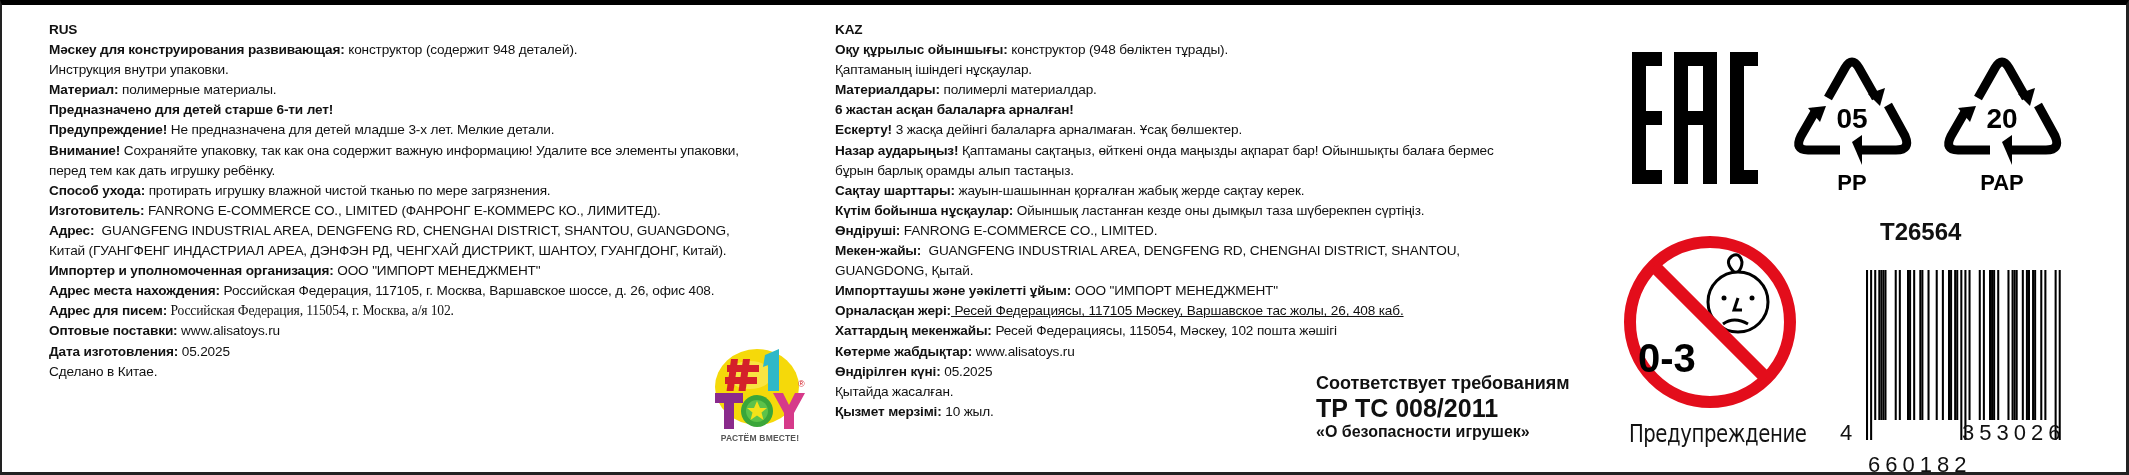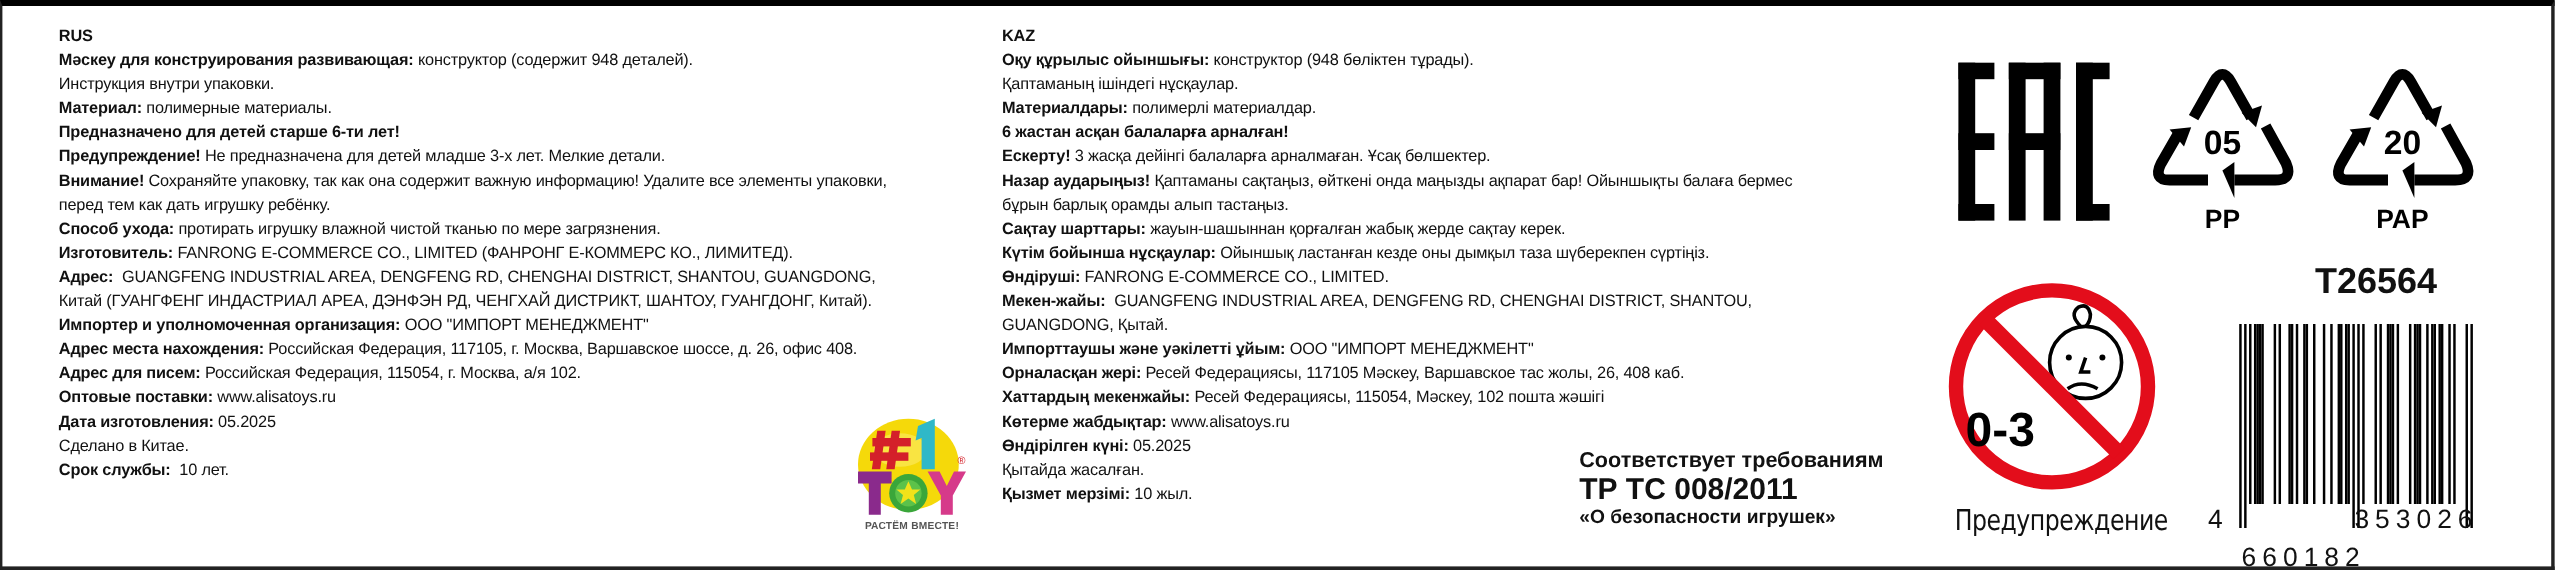--- a/index.html
+++ b/index.html
@@ -14,21 +14,21 @@
   b { font-weight:bold; }
   .logo { position:absolute; left:705px; top:345px; width:110px; height:100px; }
   .conform { position:absolute; left:1316px; top:372px; width:280px; text-align:left; font-weight:bold; }
   .conform .l1 { font-size:18px; line-height:22px; }
   .conform .l2 { font-size:25px; line-height:28px; }
   .conform .l3 { font-size:16px; line-height:20px; }
   .eac { position:absolute; left:1630px; top:52px; }
   .recyc { position:absolute; top:50px; width:125px; height:150px; }
   .warn { position:absolute; left:1620px; top:232px; }
   .warn-label { position:absolute; left:1610px; top:420px; width:210px; text-align:center; font-size:24px; letter-spacing:-0.5px; font-family:"DejaVu Sans", sans-serif; transform:scaleX(0.82); transform-origin:center; }
-  .sku { position:absolute; left:1880px; top:218px; width:200px; text-align:center; font-size:30px; font-weight:bold; }
+  .sku { position:absolute; left:1880px; top:218px; width:200px; text-align:left; font-size:24px; font-weight:bold; }
   .barcode { position:absolute; left:1852px; top:270px; }
   .bc-digits { position:absolute; top:420px; font-size:22px; font-family:"Liberation Sans", sans-serif; letter-spacing:5px; }
 </style>
 </head>
 <body>
 
 <div class="frame"></div>
 
 <div class="col rus" id="rus-col">
   <div class="ln hdr">RUS</div>
@@ -38,43 +38,42 @@
     <div class="ln"><b>Предназначено для детей старше 6-ти лет!</b></div>
     <div class="ln"><b>Предупреждение!</b><span style="white-space: pre;"> Не предназначена для детей младше 3-х лет. Мелкие детали.</span></div>
     <div class="ln"><b>Внимание!</b><span style="white-space: pre;"> Сохраняйте упаковку, так как она содержит важную информацию! Удалите все элементы упаковки,</span></div>
     <div class="ln"><span style="white-space: pre;">перед тем как дать игрушку ребёнку.</span></div>
     <div class="ln"><b>Способ ухода:</b><span style="white-space: pre;"> протирать игрушку влажной чистой тканью по мере загрязнения.</span></div>
     <div class="ln"><b>Изготовитель:</b><span style="white-space: pre;"> FANRONG E-COMMERCE CO., LIMITED (ФАНРОНГ Е-КОММЕРС КО., ЛИМИТЕД).</span></div>
     <div class="ln"><b>Адрес:</b><span style="white-space: pre;">  GUANGFENG INDUSTRIAL AREA, DENGFENG RD, CHENGHAI DISTRICT, SHANTOU, GUANGDONG,</span></div>
     <div class="ln"><span style="white-space: pre;">Китай (ГУАНГФЕНГ ИНДАСТРИАЛ АРЕА, ДЭНФЭН РД, ЧЕНГХАЙ ДИСТРИКТ, ШАНТОУ, ГУАНГДОНГ, Китай).</span></div>
     <div class="ln"><b>Импортер и уполномоченная организация:</b><span style="white-space: pre;"> ООО "ИМПОРТ МЕНЕДЖМЕНТ"</span></div>
     <div class="ln"><b>Адрес места нахождения:</b><span style="white-space: pre;"> Российская Федерация, 117105, г. Москва, Варшавское шоссе, д. 26, офис 408.</span></div>
-    <div class="ln"><b>Адрес для писем:</b><span style="white-space: pre;"> Российская Федерация, 115054, г. Москва, а/я 102.</span></div>
+    <div class="ln"><b>Адрес для писем:</b><span style="white-space: pre; font-family: Liberation Serif, serif;"> Российская Федерация, 115054, г. Москва, а/я 102.</span></div>
     <div class="ln"><b>Оптовые поставки:</b><span style="white-space: pre;"> www.alisatoys.ru</span></div>
     <div class="ln"><b>Дата изготовления:</b><span style="white-space: pre;"> 05.2025</span></div>
     <div class="ln"><span style="white-space: pre;">Сделано в Китае.</span></div>
-    <div class="ln"><b>Срок службы:</b><span style="white-space: pre;">  10 лет.</span></div>
   </div>
 
 <div class="col kaz" id="kaz-col">
   <div class="ln hdr">KAZ</div>
 <div class="ln"><b>Оқу құрылыс ойыншығы:</b><span style="white-space: pre;"> конструктор (948 бөліктен тұрады).</span></div>
     <div class="ln"><span style="white-space: pre;">Қаптаманың ішіндегі нұсқаулар.</span></div>
     <div class="ln"><b>Материалдары:</b><span style="white-space: pre;"> полимерлі материалдар.</span></div>
     <div class="ln"><b>6 жастан асқан балаларға арналған!</b></div>
     <div class="ln"><b>Ескерту!</b><span style="white-space: pre;"> 3 жасқа дейінгі балаларға арналмаған. Ұсақ бөлшектер.</span></div>
     <div class="ln"><b>Назар аударыңыз!</b><span style="white-space: pre;"> Қаптаманы сақтаңыз, өйткені онда маңызды ақпарат бар! Ойыншықты балаға бермес</span></div>
     <div class="ln"><span style="white-space: pre;">бұрын барлық орамды алып тастаңыз.</span></div>
     <div class="ln"><b>Сақтау шарттары:</b><span style="white-space: pre;"> жауын-шашыннан қорғалған жабық жерде сақтау керек.</span></div>
     <div class="ln"><b>Күтім бойынша нұсқаулар:</b><span style="white-space: pre;"> Ойыншық ластанған кезде оны дымқыл таза шүберекпен сүртіңіз.</span></div>
     <div class="ln"><b>Өндіруші:</b><span style="white-space: pre;"> FANRONG E-COMMERCE CO., LIMITED.</span></div>
     <div class="ln"><b>Мекен-жайы:</b><span style="white-space: pre;">  GUANGFENG INDUSTRIAL AREA, DENGFENG RD, CHENGHAI DISTRICT, SHANTOU,</span></div>
     <div class="ln"><span style="white-space: pre; margin-top: 36px;">GUANGDONG, Қытай.</span></div>
     <div class="ln"><b>Импорттаушы және уәкілетті ұйым:</b><span style="white-space: pre;"> ООО "ИМПОРТ МЕНЕДЖМЕНТ"</span></div>
-    <div class="ln"><b>Орналасқан жері:</b><span style="white-space: pre;"> Ресей Федерациясы, 117105 Мәскеу, Варшавское тас жолы, 26, 408 каб.</span></div>
+    <div class="ln"><b>Орналасқан жері:</b><span style="white-space: pre; text-decoration: underline;"> Ресей Федерациясы, 117105 Мәскеу, Варшавское тас жолы, 26, 408 каб.</span></div>
     <div class="ln"><b>Хаттардың мекенжайы:</b><span style="white-space: pre;"> Ресей Федерациясы, 115054, Мәскеу, 102 пошта жәшігі</span></div>
     <div class="ln"><b>Көтерме жабдықтар:</b><span style="white-space: pre;"> www.alisatoys.ru</span></div>
     <div class="ln"><b>Өндірілген күні:</b><span style="white-space: pre;"> 05.2025</span></div>
     <div class="ln"><span style="white-space: pre;">Қытайда жасалған.</span></div>
     <div class="ln"><b>Қызмет мерзімі:</b><span style="white-space: pre;"> 10 жыл.</span></div>
   </div>
 
 <div class="logo">
   <svg width="110" height="100" viewBox="0 0 110 100">
     <ellipse cx="52" cy="42" rx="42" ry="38" fill="#f5d90a"></ellipse>

